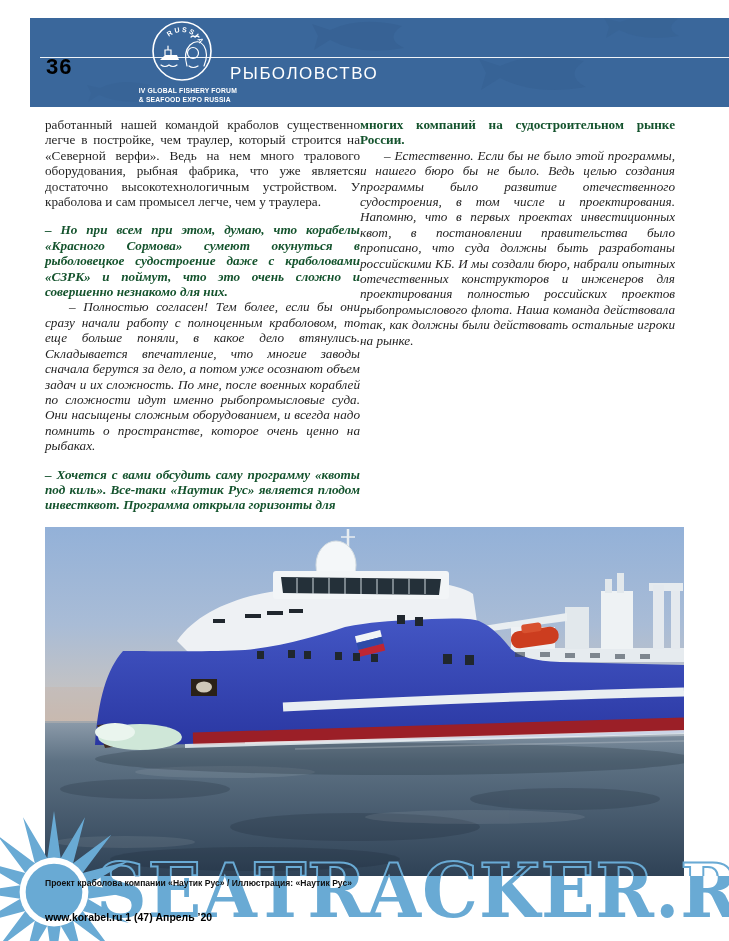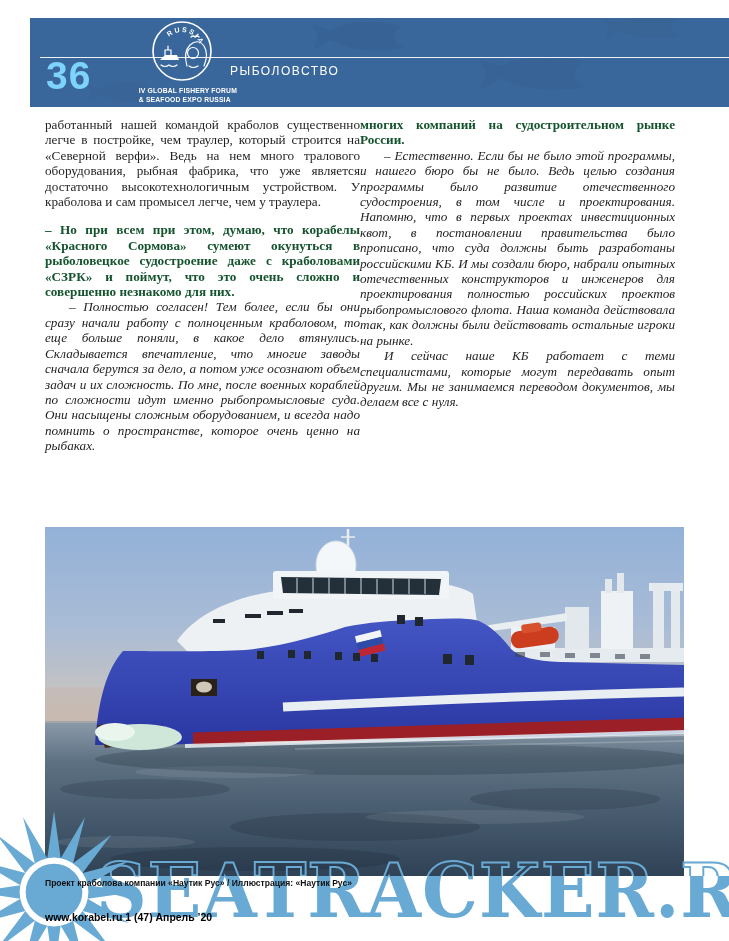--- a/index.html
+++ b/index.html
@@ -4,35 +4,35 @@
 <style>
   html,body{margin:0;padding:0;background:#ffffff;}
   .page{position:relative;width:729px;height:941px;background:#ffffff;overflow:hidden;
         font-family:"Liberation Sans",sans-serif;}
 
   
   .header{position:absolute;left:30px;top:18px;width:699px;height:89px;
           background:#3a679b;overflow:hidden;}
   .header .fishpattern{position:absolute;inset:0;opacity:.55;}
   .hline{position:absolute;left:10px;right:0;top:39px;height:1px;background:rgba(255,255,255,.92);}
-  .page-number{position:absolute;left:16px;top:38px;font-size:39px;line-height:1;
-               font-weight:600;color:#7dd3fc;letter-spacing:1px;}
+  .page-number{position:absolute;left:16px;top:38px;font-size:22px;line-height:1;
+               font-weight:600;color:#000000;letter-spacing:1px;}
   .logo{position:absolute;left:104px;top:2px;width:96px;text-align:center;color:#fff;}
   .logo-lines{margin-top:1px;font-size:7.5px;font-weight:bold;line-height:8.5px;
               letter-spacing:.2px;transform:scaleX(.9);transform-origin:center top;white-space:nowrap;}
-  .section-title{position:absolute;left:200px;top:46px;font-size:12px;color:#ffffff;
+  .section-title{position:absolute;left:200px;top:46px;font-size:17px;color:#ffffff;
                  letter-spacing:1.5px;font-weight:500;}
 
   
   .article{position:absolute;left:45px;top:117px;width:642px;display:flex;gap:0;
            font-family:"Liberation Serif",serif;font-size:13.2px;line-height:15.4px;
            color:#1f1f1f;text-align:justify;}
   .col{width:315px;}
   .article p{margin:0;}
-  .article p.gap{margin-top:13px;}
+  .article p.gap{margin-top:13px;font-style:italic;}
   .article p.ind{text-indent:24px;font-style:italic;}
   .article p.q{font-weight:bold;color:#14532d;}
 
   
   .photo{position:absolute;left:45px;top:527px;width:639px;height:349px;z-index:1;}
   .photo svg{display:block;}
 
   
   .caption{position:absolute;left:45px;top:877px;z-index:7;font-size:9.5px;font-weight:bold;
            color:#101010;transform:scaleX(.9);transform-origin:left top;white-space:nowrap;}
@@ -97,25 +97,25 @@
     </div>
 
     <div class="section-title">РЫБОЛОВСТВО</div>
   </div>
 
   <div class="article">
     <div class="col">
       <p>работанный нашей командой краболов существенно легче в постройке, чем траулер, который строится на «Северной верфи». Ведь на нем много тралового оборудования, рыбная фабрика, что уже является достаточно высокотехнологичным устройством. У краболова и сам промысел легче, чем у траулера.</p>
       <p class="q gap">– Но при всем при этом, думаю, что корабелы «Красного Сормова» сумеют окунуться в рыболовецкое судостроение даже с краболовами «СЗРК» и поймут, что это очень сложно и совершенно незнакомо для них.</p>
       <p class="ind">– Полностью согласен! Тем более, если бы они сразу начали работу с полноценным краболовом, то еще больше поняли, в какое дело втянулись. Складывается впечатление, что многие заводы сначала берутся за дело, а потом уже осознают объем задач и их сложность. По мне, после военных кораблей по сложности идут именно рыбопромысловые суда. Они насыщены сложным оборудованием, и всегда надо помнить о пространстве, которое очень ценно на рыбаках.</p>
+      <p class="q gap">– Хочется с вами обсудить саму программу «квоты под киль». Все-таки «Наутик Рус» является плодом инвестквот. Программа открыла горизонты для</p>
     </div>
     <div class="col">
       <p class="q">многих компаний на судостроительном рынке России.</p>
       <p class="ind">– Естественно. Если бы не было этой программы, и нашего бюро бы не было. Ведь целью создания программы было развитие отечественного судостроения, в том числе и проектирования. Напомню, что в первых проектах инвестиционных квот, в постановлении правительства было прописано, что суда должны быть разработаны российскими КБ. И мы создали бюро, набрали опытных отечественных конструкторов и инженеров для проектирования полностью российских проектов рыбопромыслового флота. Наша команда действовала так, как должны были действовать остальные игроки на рынке.</p>
-      <p class="ind">И сейчас наше КБ работает с теми специалистами, которые могут передавать опыт другим. Мы не занимаемся переводом документов, мы делаем все с нуля.</p>
     </div>
   </div>
 
   <div class="photo">
     <svg width="639" height="349" viewBox="0 0 639 349">
       <defs>
         <linearGradient id="sky" x1="0" y1="0" x2="0" y2="1">
           <stop offset="0" stop-color="#93b1d8"></stop>
           <stop offset=".5" stop-color="#a9bcd6"></stop>
           <stop offset=".82" stop-color="#c2c2c4"></stop>

